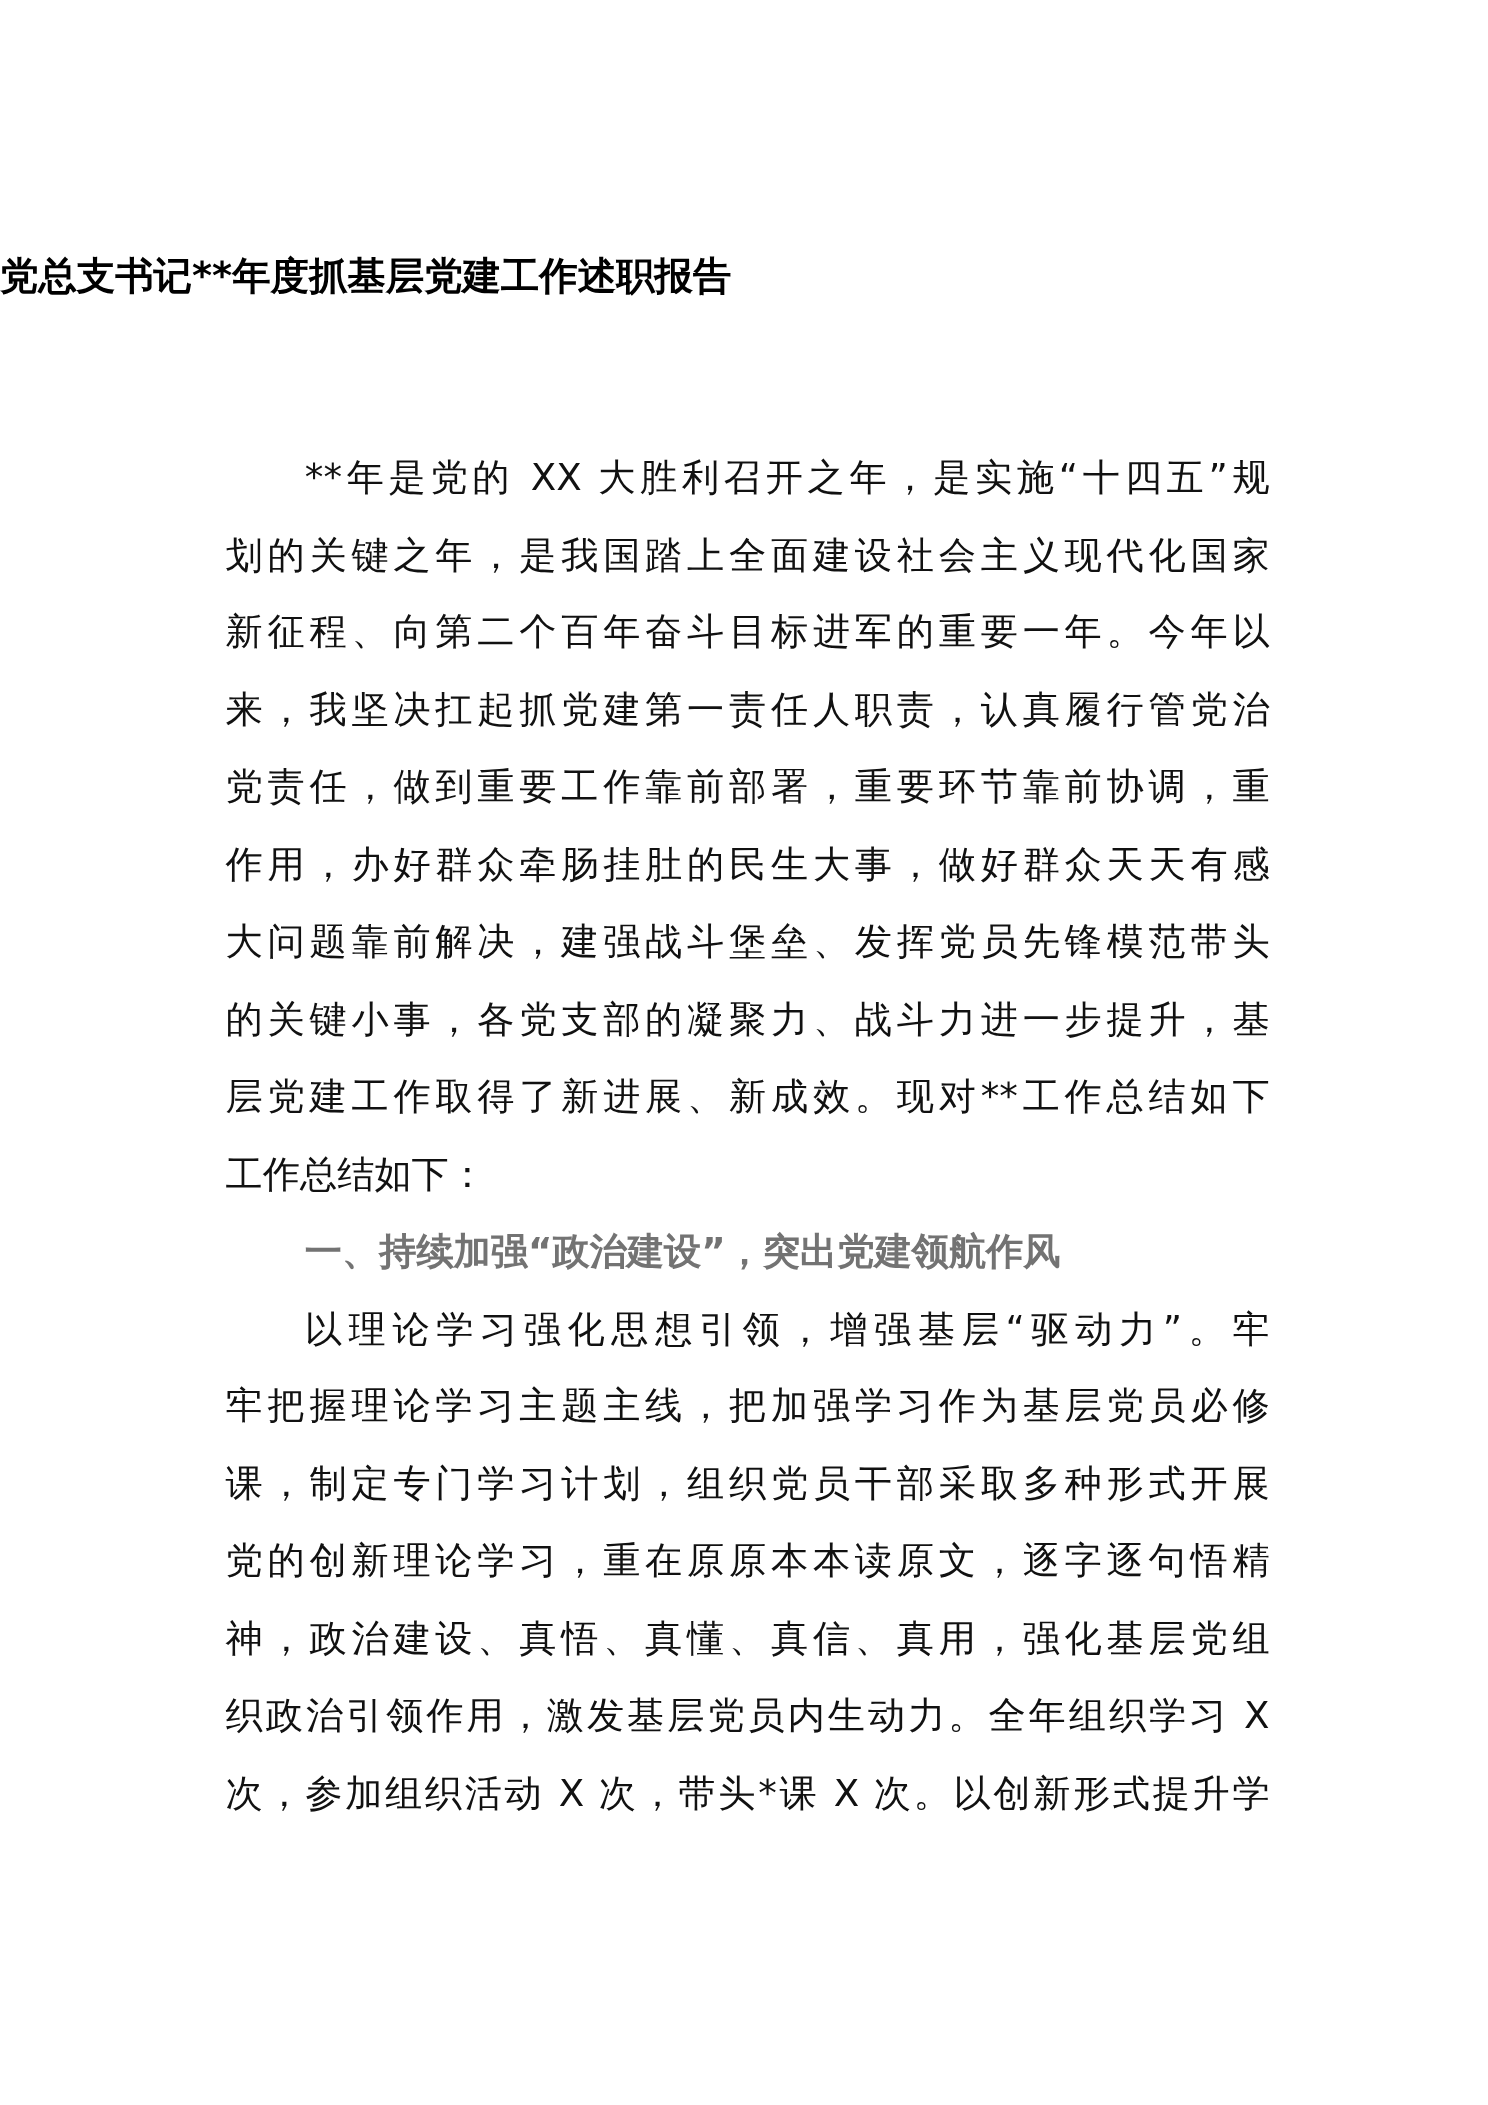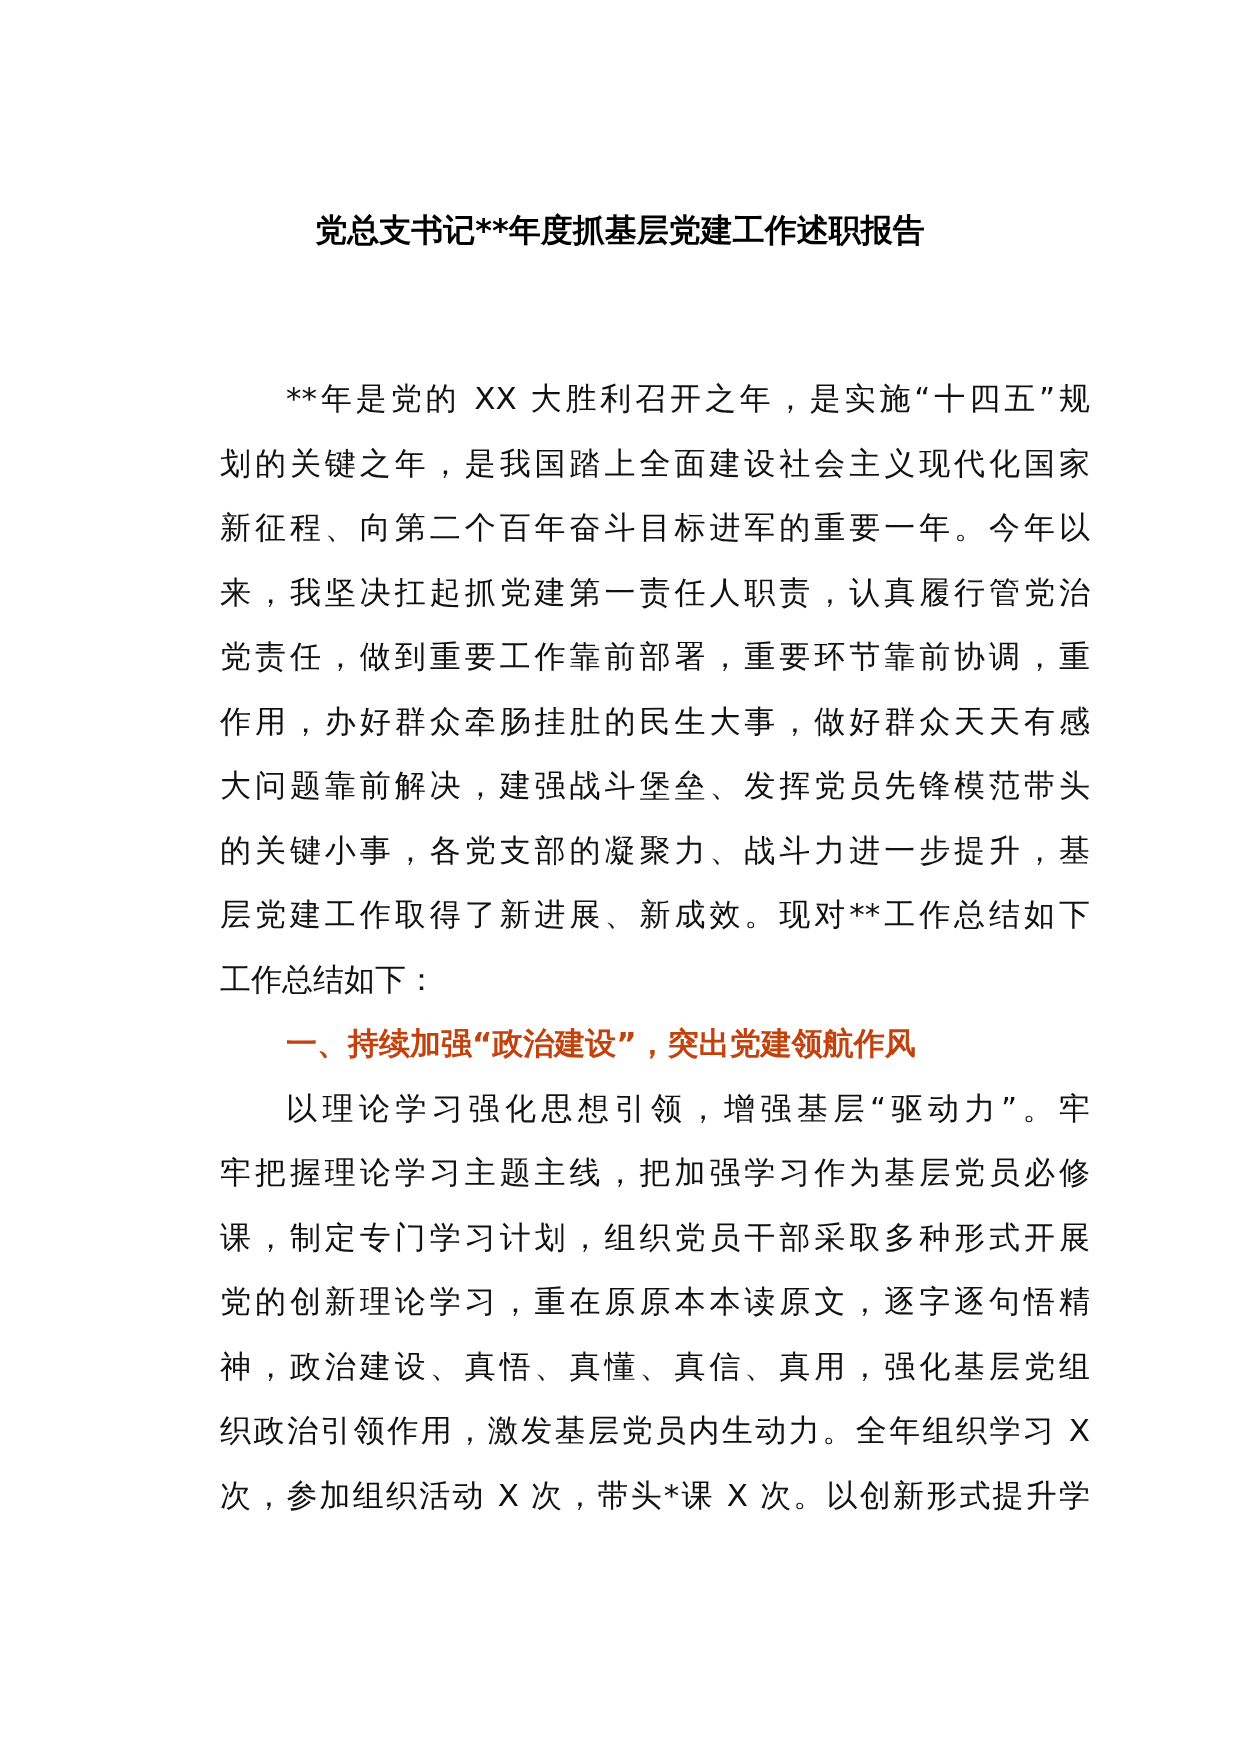--- a/index.html
+++ b/index.html
@@ -20,21 +20,21 @@
       left: 0; top: 0;
       width: 1240px;
       height: 1754px;
       background: #ffffff;
     }
     .title {
       position: absolute;
       left: 0;
       top: 208px;
       width: 1240px;
-      text-align: center;
+      text-align: left;
       font-size: 32px;
       font-weight: bold;
       line-height: 44px;
       letter-spacing: 0px;
       color: #000000;
       white-space: nowrap;
     }
     .body {
       position: absolute;
       left: 188px;
@@ -45,32 +45,31 @@
       display: block;
       height: 64.5px;
       line-height: 64.5px;
       font-size: 31px;
       white-space: nowrap;
       color: #111111;
       text-align: justify;
       text-align-last: justify;
       width: 870px;
       overflow: visible;
-      margin-left: 32px;
     }
     .line.indent {
       padding-left: 66px;
       width: 804px;
     }
     .line.last {
       text-align-last: left;
     }
     .line.heading {
       font-weight: bold;
-      color: #c2410c;
+      color: #737373;
       text-align-last: left;
       padding-left: 66px;
       width: 804px;
     }
   </style>
 </head>
 <body>
 
 <div class="page">
   <div class="title">党总支书记**年度抓基层党建工作述职报告</div>

